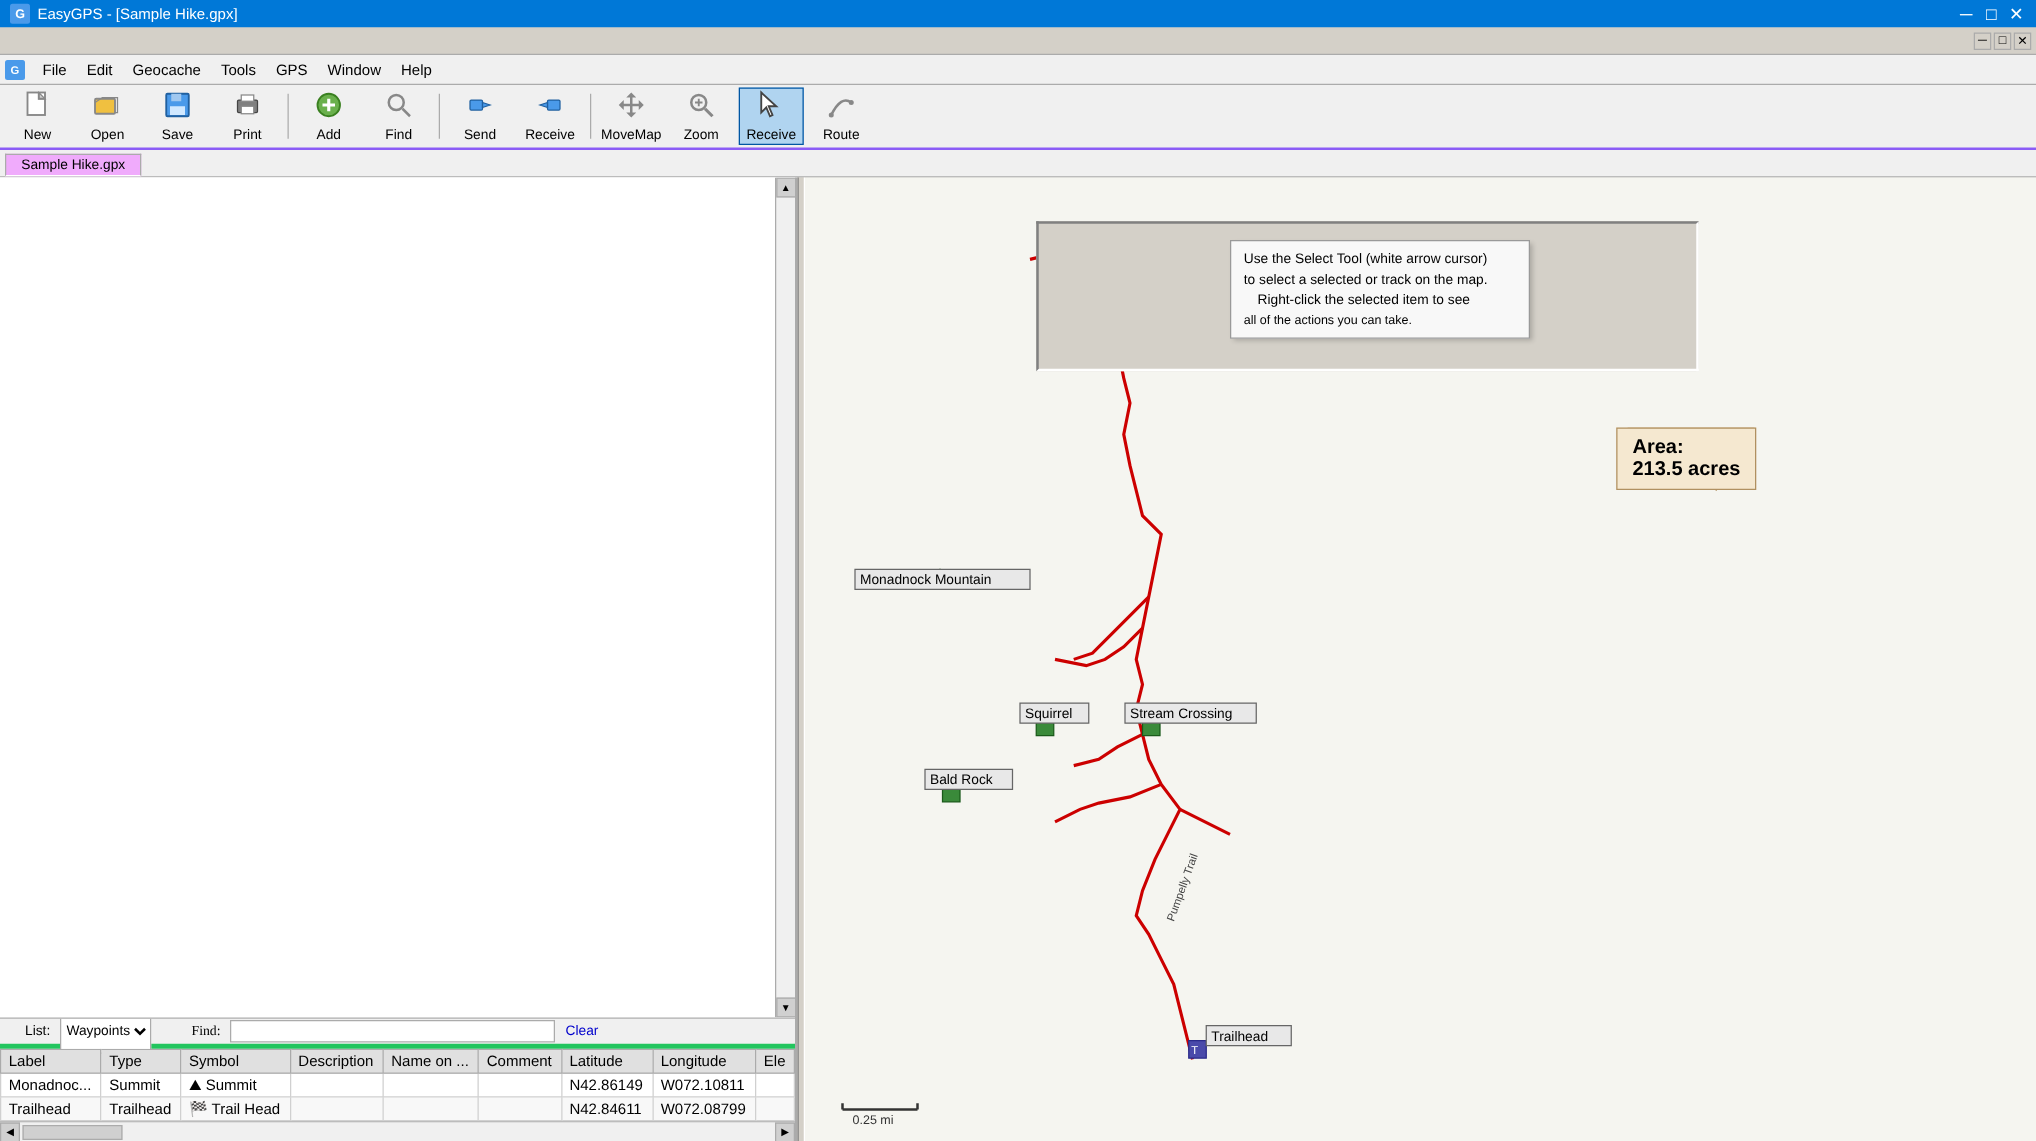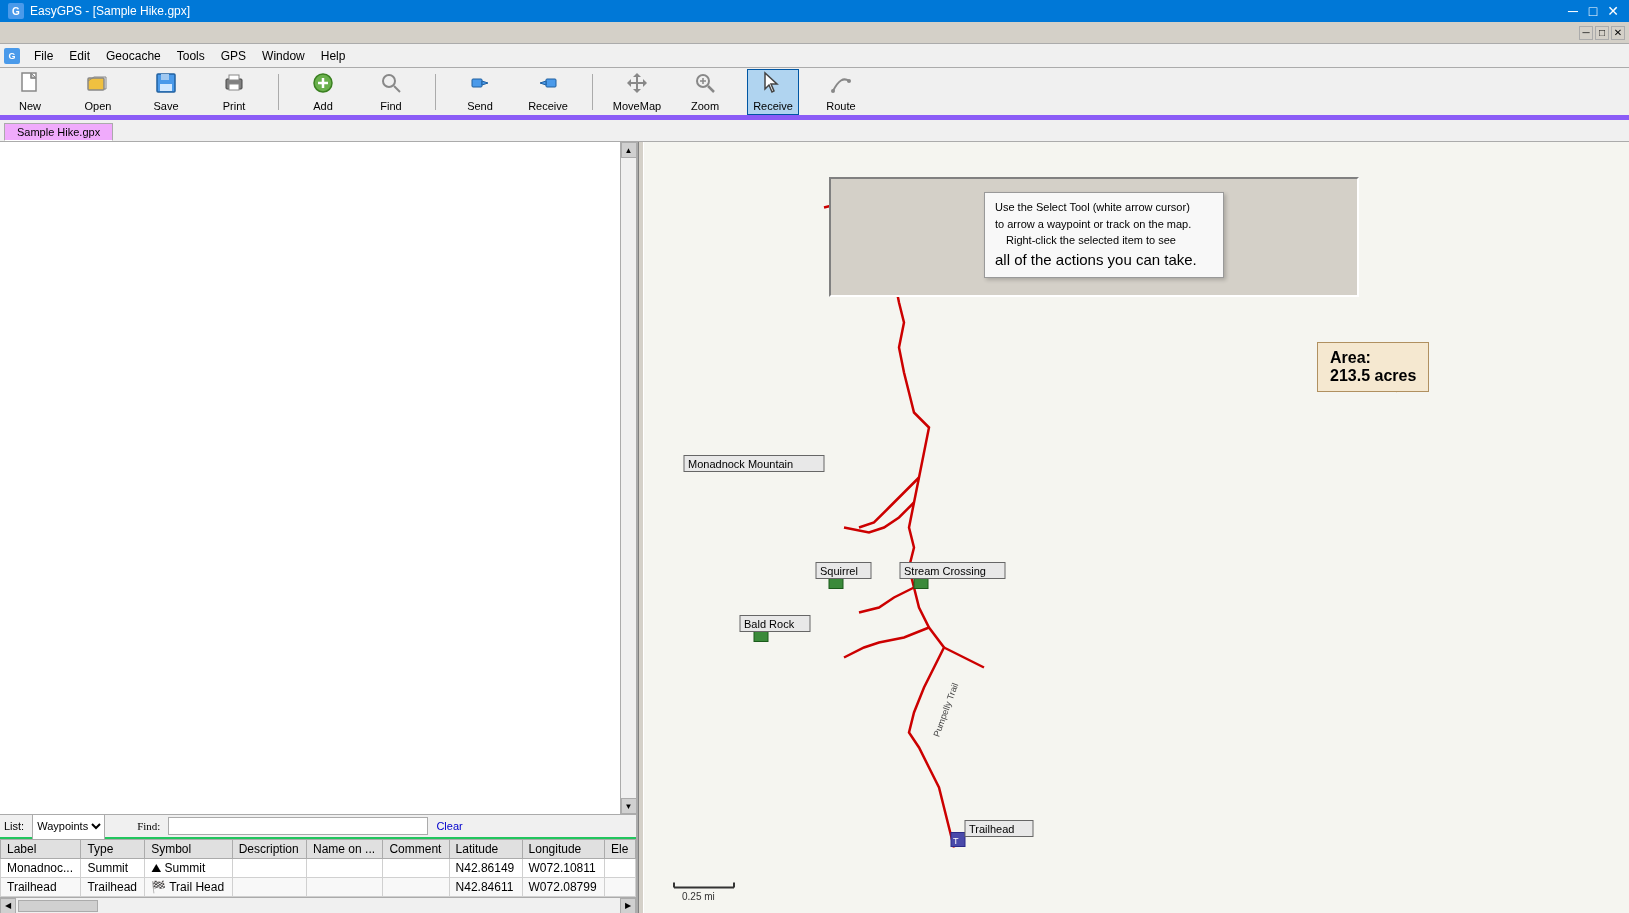--- a/index.html
+++ b/index.html
@@ -38,22 +38,22 @@
       align-items: center;
     }
 
     
     .toolbar {
       background: #f0f0f0;
       height: 52px;
       display: flex;
       align-items: center;
       padding: 2px 4px;
-      border-bottom: 5px solid #8b5cf6;
-      gap: 16px;
+      border-bottom: 2px solid #8b5cf6;
+      gap: 4px;
     }
     .toolbar-btn {
       display: flex;
       flex-direction: column;
       align-items: center;
       justify-content: center;
       width: 52px;
       height: 46px;
       cursor: pointer;
       border: 1px solid transparent;
@@ -133,22 +133,22 @@
       font-size: 8px;
       border: 1px solid #ababab;
     }
 
     
     .list-controls {
       height: 24px;
       display: flex;
       align-items: center;
       background: #f0f0f0;
-      border-bottom: 2px solid #22c55e;
-      padding: 0 4px;
+      border-bottom: 4px solid #22c55e;
+      padding: 0 20px;
       gap: 8px;
     }
     .list-label { font-size: 11px; color: #000; }
     .find-label { font-size: 11px; color: #000; margin-left: 24px; font-family: Liberation Serif, serif; }
     .find-input {
       height: 18px;
       width: 260px;
       border: 1px solid #ababab;
       font-size: 11px;
       padding: 0 2px;
@@ -603,26 +603,26 @@
 
       <line x1="30" y1="740" x2="90" y2="740" stroke="#333" stroke-width="2"></line>
       <line x1="30" y1="735" x2="30" y2="740" stroke="#333" stroke-width="2"></line>
       <line x1="90" y1="735" x2="90" y2="740" stroke="#333" stroke-width="2"></line>
       <text x="38" y="752" font-size="10" fill="#333">0.25 mi</text>
     </svg>
       <div style="position:absolute;top:35px;left:185px;width:530px;height:120px;background:#d4d0c8;border:2px solid #808080;border-right-color:#fff;border-bottom-color:#fff;"></div>
 
     <div class="tooltip-box" style="top:50px;left:340px;width:240px;">
       <div style="font-size:11px;">Use the Select Tool (white arrow cursor)</div>
-      <div style="font-size:11px;">to arrow a waypoint or track on the map.</div>
+      <div style="font-size:11px;">to select a selected or track on the map.</div>
       <div style="font-size:11px;padding-left:11px;">Right-click the selected item to see</div>
-      <div style="font-size:15px;">all of the actions you can take.</div>
+      <div style="font-size:10px;">all of the actions you can take.</div>
     </div>
 
-    <div style="position:absolute;top:200px;right:192px;">
+    <div style="position:absolute;top:200px;right:216px;">
       <div class="area-label">
         <div>Area:</div>
         <div>213.5 acres</div>
       </div>
 
       <svg width="120" height="60" style="display:block;">
         <polygon points="10,0 110,0 80,50" fill="#f5e8d0" stroke="#b09060" stroke-width="1"></polygon>
       </svg>
     </div>
 

